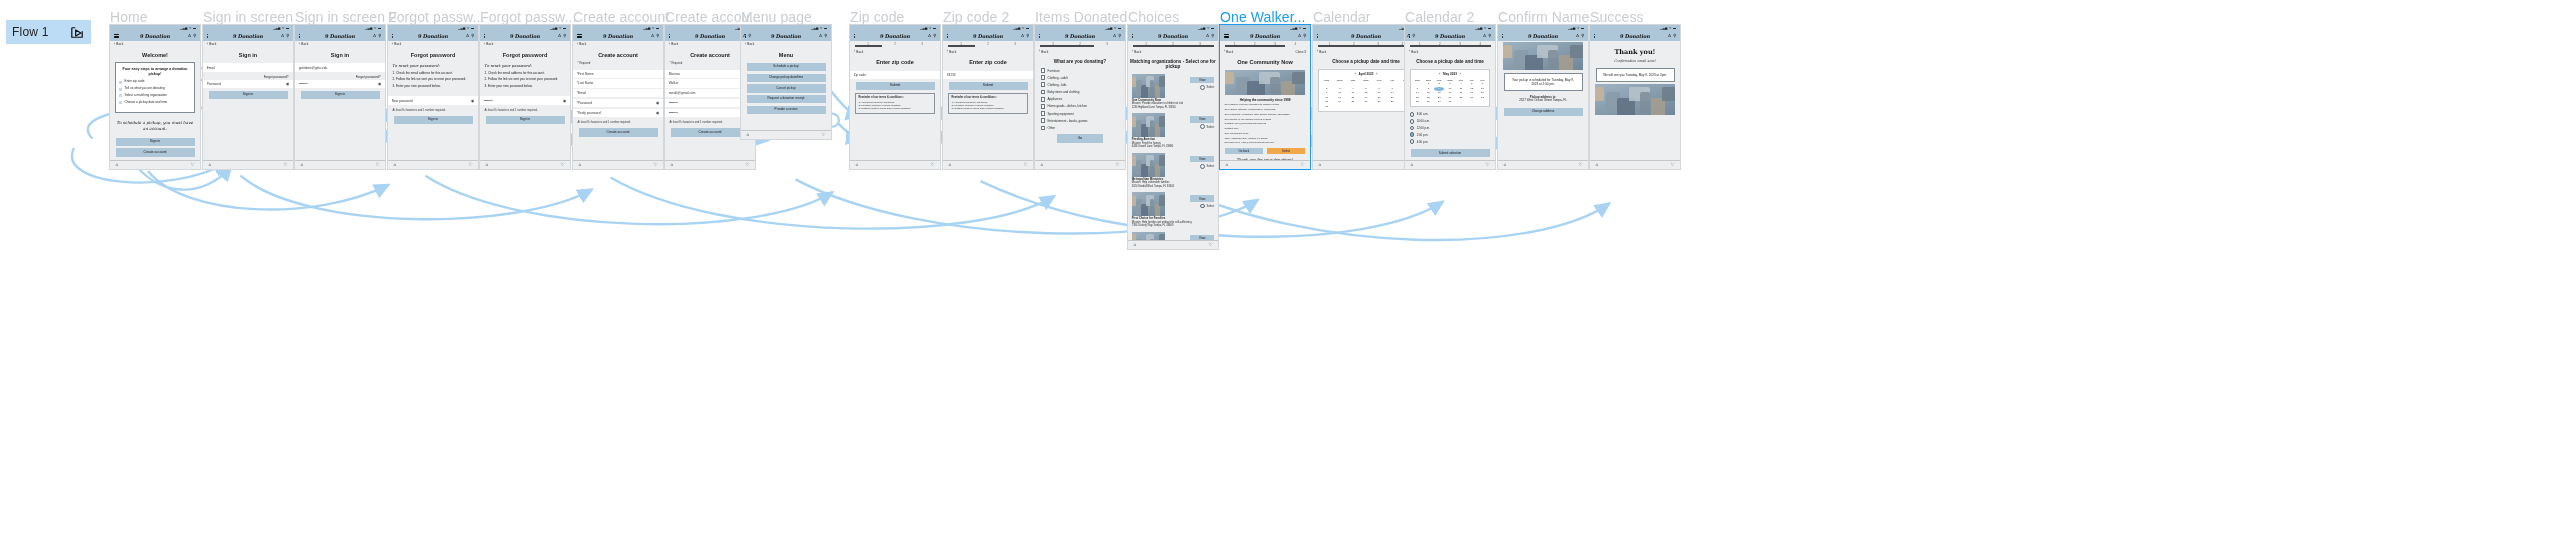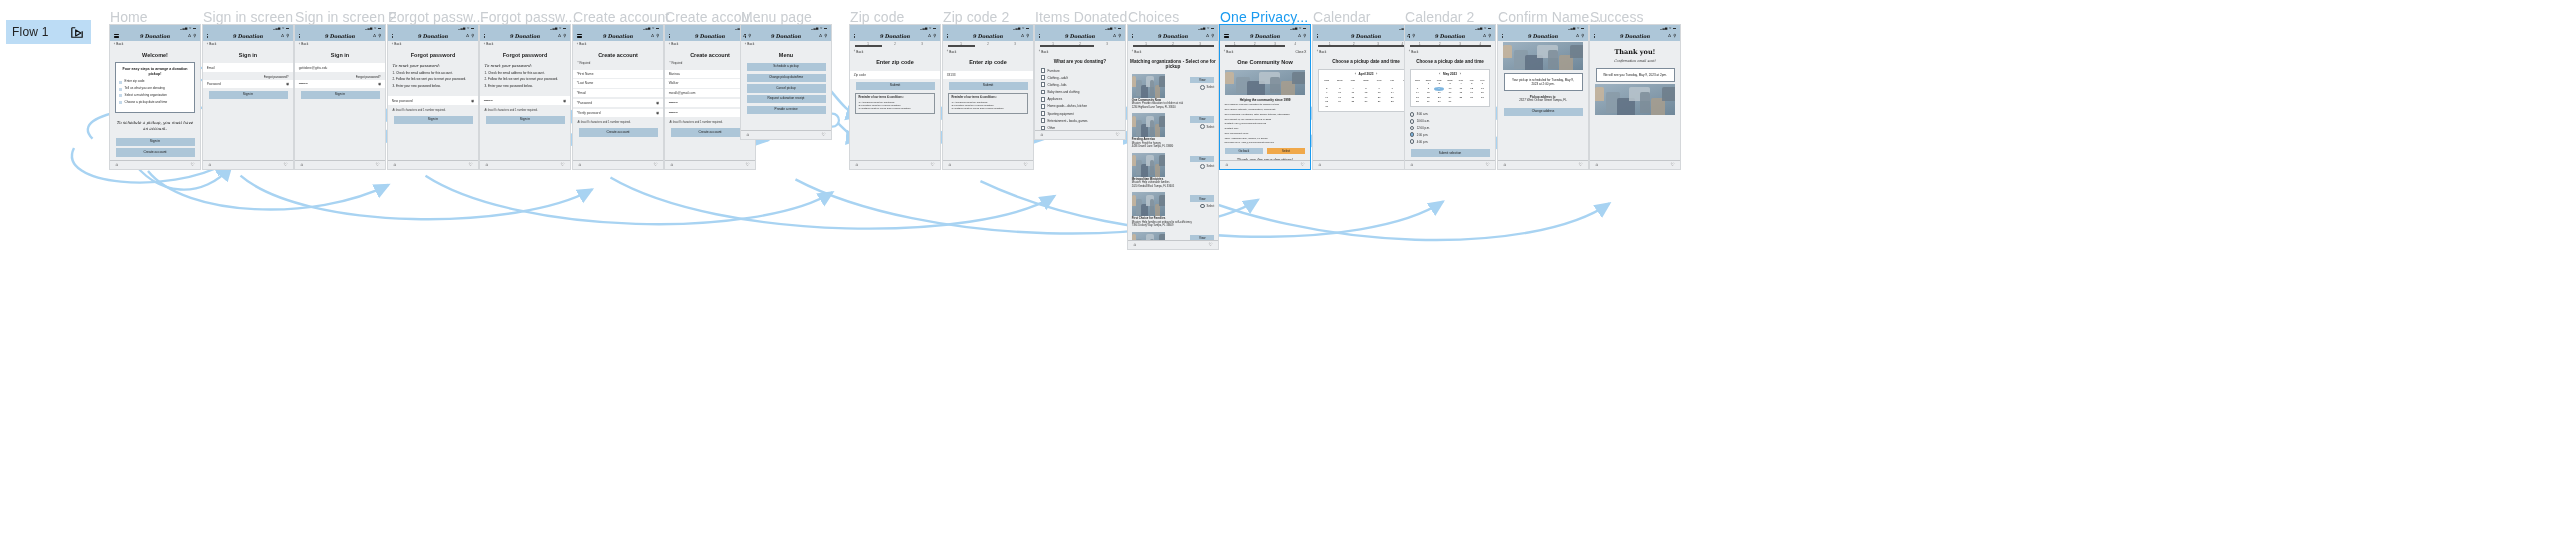--- a/index.html
+++ b/index.html
@@ -683,21 +683,21 @@
             <div>1) Appliances must be functional</div>
             <div>2) Furniture must be in good condition</div>
             <div>3) Clothes must be clean and in good condition</div>
           </div>
           <div class="tabbar">
             <span>⌂</span>
             <span>♡</span>
           </div>
         </div>
       </div>
-      <div class="frame" style="left: 1034px; height: 116px; width: 92px;">
+      <div class="frame" style="left: 1034px; height: 146px; width: 92px;">
         <div class="ftitle">Items Donated</div>
         <div style="position: relative; height: 100%; overflow: hidden;">
           <div class="statusbar">
             <span class="sbi">▁▃▅ ᯤ ▬</span>
           </div>
           <div class="appbar">
             <div class="hamb" style="gap: 0.6px; width: 0.9px;">
               <i></i>
               <i></i>
               <i></i>
@@ -917,21 +917,21 @@
             </div>
           </div>
           <div class="orgmeta"><b>Together for Success</b></div>
           <div class="tabbar" style="bottom: 0px;">
             <span>⌂</span>
             <span>♡</span>
           </div>
         </div>
       </div>
       <div class="frame sel" style="left: 1219px; height: 146px; width: 92px;">
-        <div class="ftitle">One Privacy...</div>
+        <div class="ftitle">One Walker...</div>
         <div style="position: relative; height: 100%; overflow: hidden;">
           <div class="statusbar">
             <span class="sbi">▁▃▅ ᯤ ▬</span>
           </div>
           <div class="appbar">
             <div class="hamb">
               <i></i>
               <i></i>
               <i></i>
             </div>

